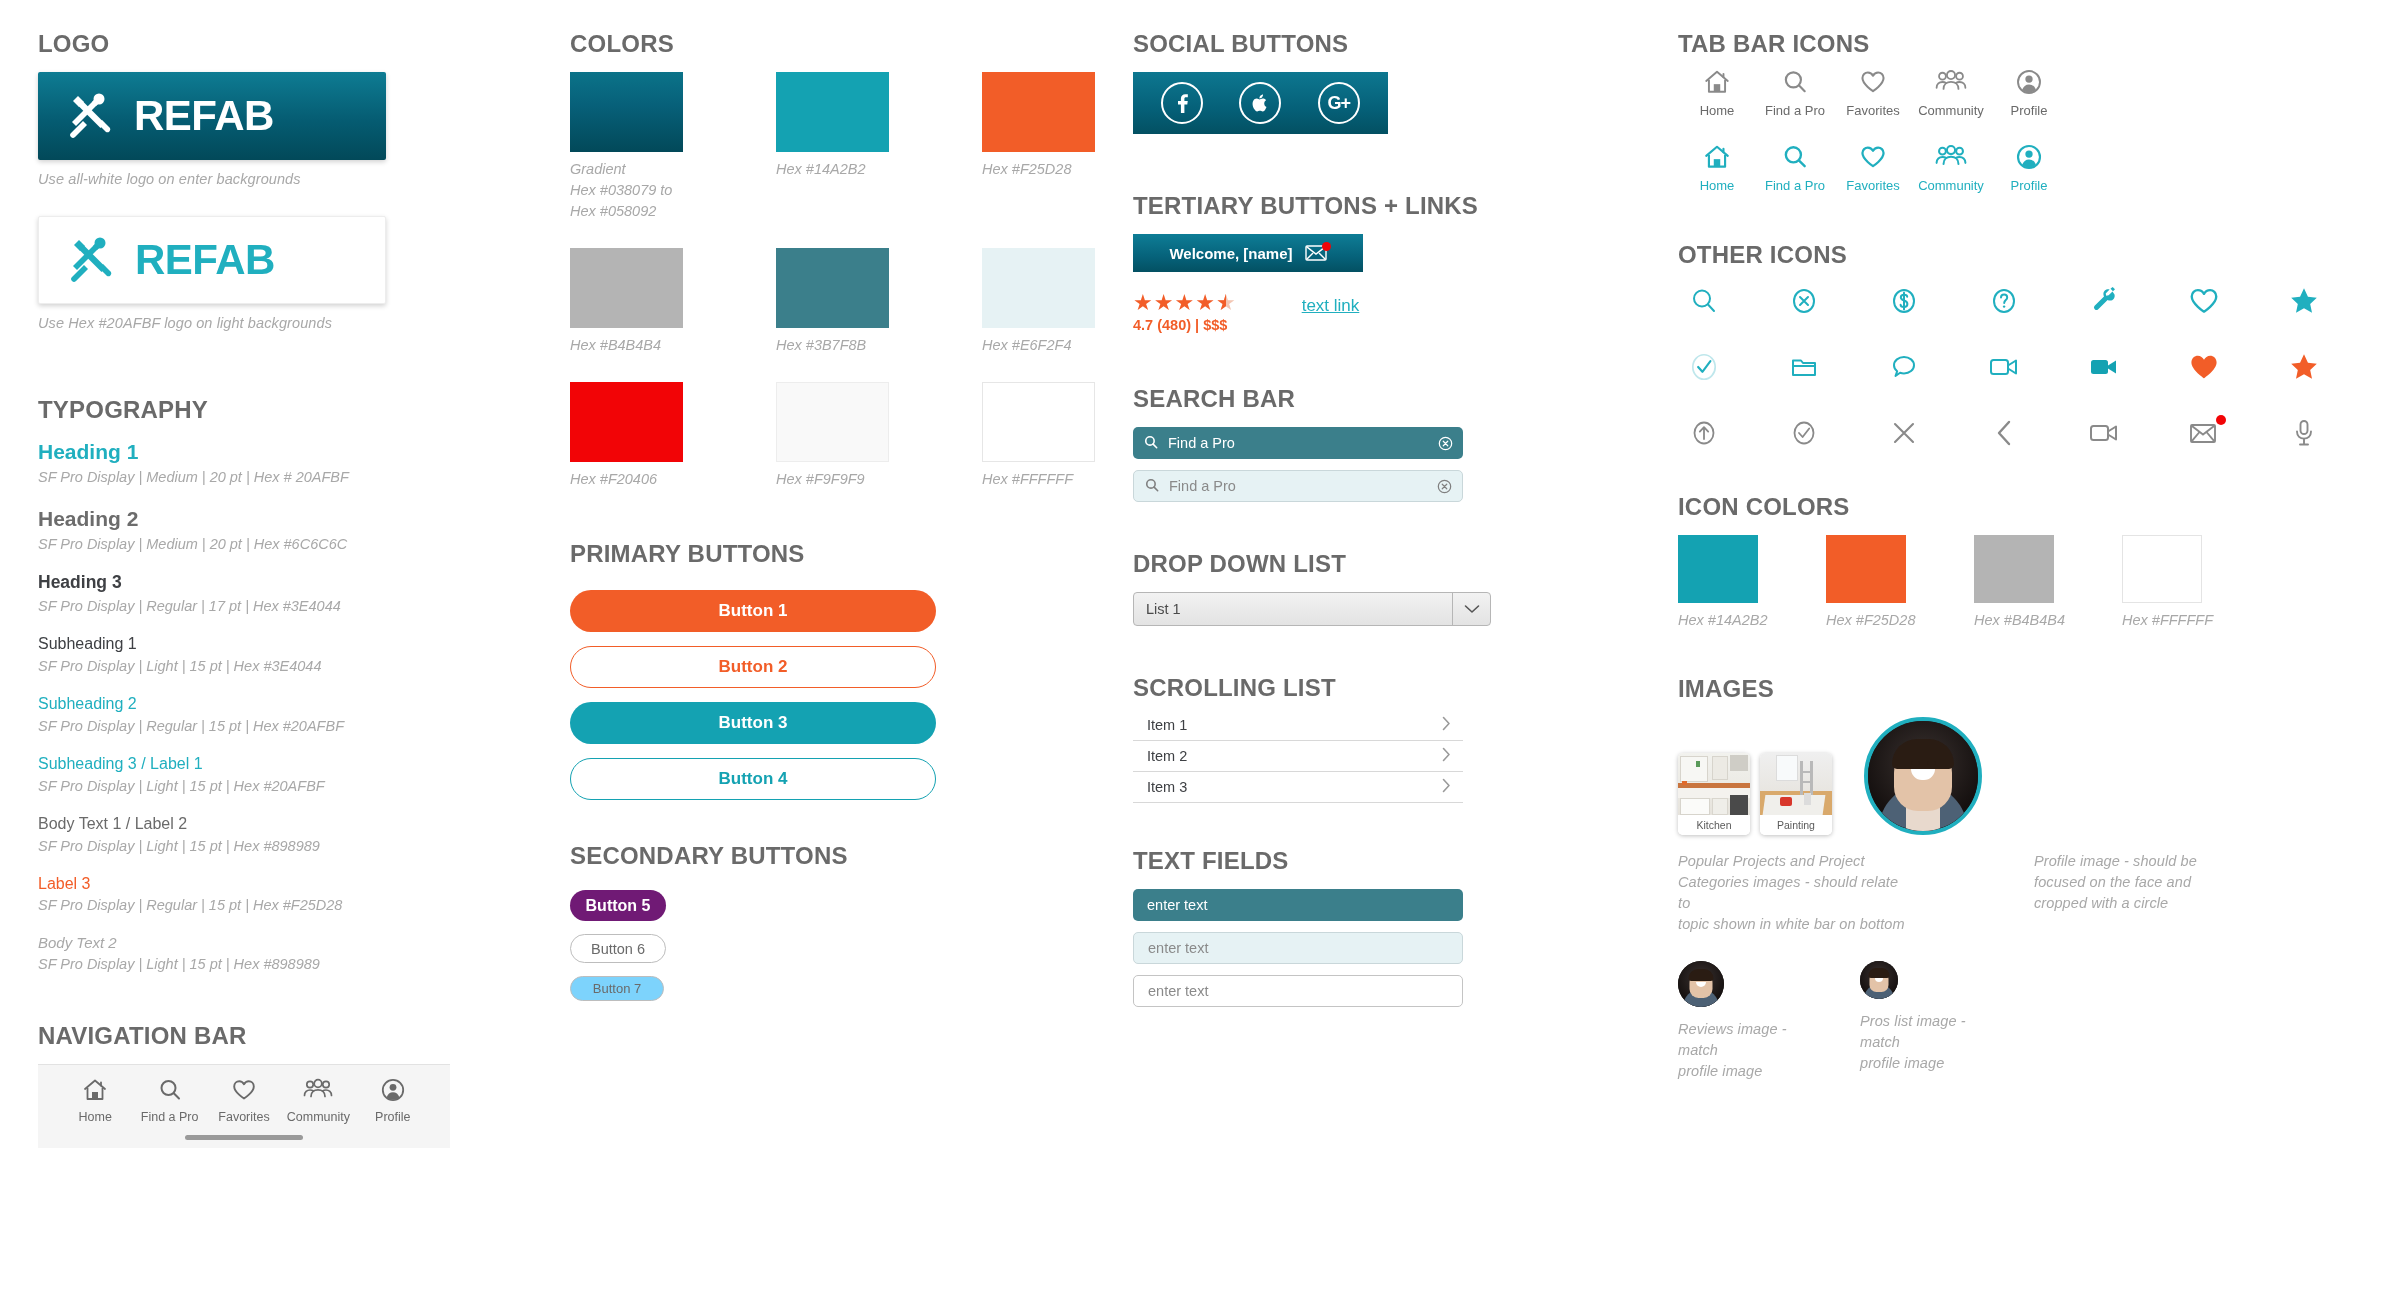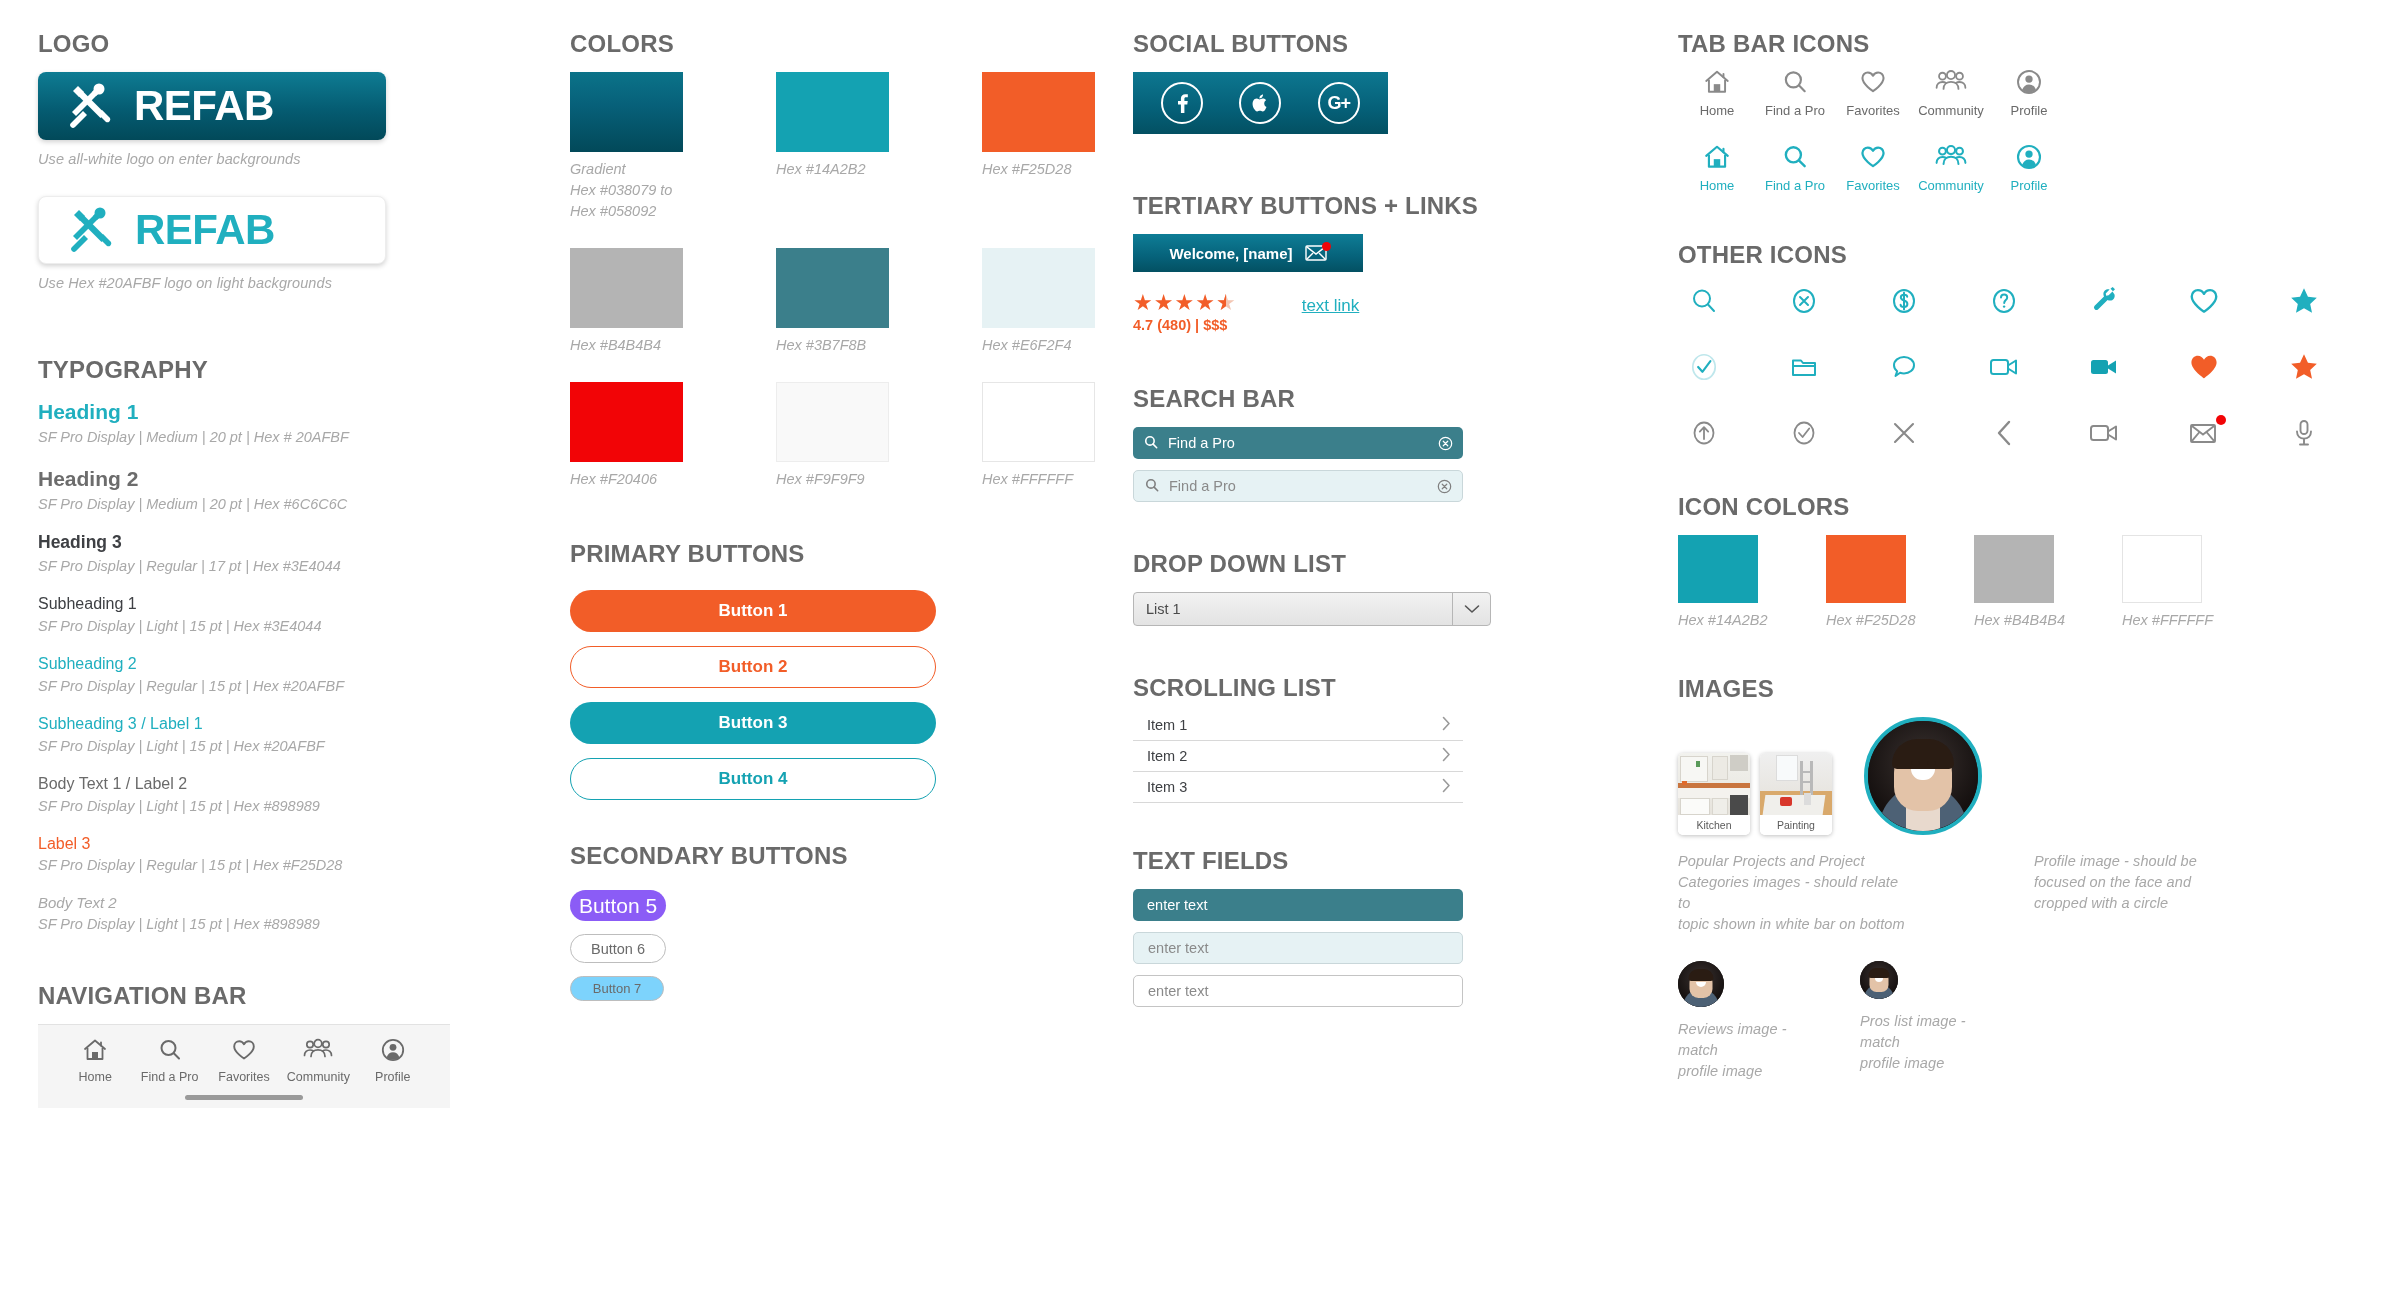--- a/index.html
+++ b/index.html
@@ -25,21 +25,21 @@
     font-size: 14.5px; font-style: italic; color: #a8a8a8;
     line-height: 1.45; letter-spacing: .1px;
   }
   .hexlabel {
     font-size: 14.5px; font-style: italic; color: #a8a8a8;
     margin-top: 7px; line-height: 1.45;
   }
 
   
   .logo-box {
-    width: 348px; height: 68px; border-radius: 8px;
+    width: 348px; height: 88px; border-radius: 2px;
     display: flex; align-items: center; padding-left: 26px; gap: 18px;
     box-shadow: 0 2px 5px rgba(0,0,0,.18);
   }
   .logo-dark { background: linear-gradient(to bottom, #0e7c93 0%, #055c72 55%, #024959 100%); }
   .logo-light { background: #ffffff; border: 1px solid #ededed; }
   .logo-word { font-size: 42px; font-weight: bold; letter-spacing: -.5px; }
   .logo-word.w { color: #ffffff; }
   .logo-word.t { color: #20AFBF; }
   .tools { width: 52px; height: 52px; flex: 0 0 52px; }
 
@@ -86,21 +86,21 @@
   }
   .b1 { background: #F25D28; color: #fff; }
   .b2 { background: #fff; color: #F25D28; border: 1.5px solid #F25D28; }
   .b3 { background: #14A2B2; color: #fff; }
   .b4 { background: #fff; color: #14A2B2; border: 1.5px solid #14A2B2; }
 
   .btn-sm {
     border-radius: 18px; display: inline-flex; align-items: center; justify-content: center;
     margin-bottom: 13px;
   }
-  .b5 { background: #8b5cf6; color: #fff; font-size: 21px; font-weight: normal; width: 96px; height: 31px; }
+  .b5 { background: #701a75; color: #fff; font-size: 16px; font-weight: bold; width: 96px; height: 31px; }
   .b6 { background: #fff; color: #6a6a6a; border: 1px solid #bdbdbd; font-size: 14.5px; width: 96px; height: 29px; }
   .b7 { background: #7dd3fc; color: #6a6a6a; border: 1px solid #bdbdbd; font-size: 13px; width: 94px; height: 25px; }
 
   
   .social-bar {
     width: 255px; height: 62px; display: flex; align-items: center;
     justify-content: space-around; padding: 0 10px;
     background: linear-gradient(to bottom, #0d7790 0%, #056078 60%, #035062 100%);
   }
   .social-circle {

